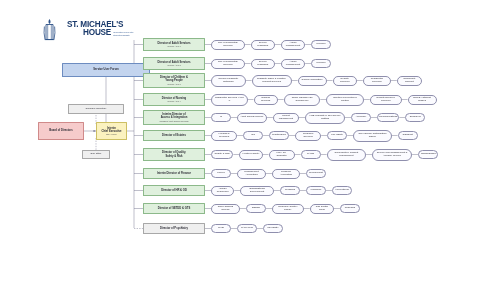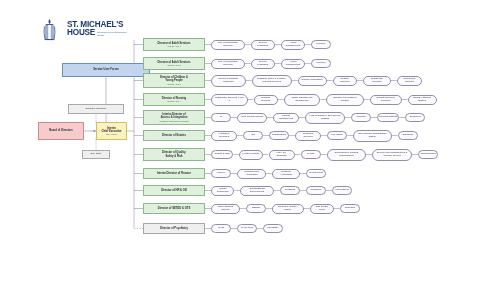--- a/index.html
+++ b/index.html
@@ -13,21 +13,21 @@
   #canvas { position:absolute; inset:0; width:500px; height:286px; }
   svg.lines { position:absolute; left:0; top:0; width:500px; height:286px; pointer-events:none; }
 
   
   .logo { position:absolute; left:42px; top:17px; width:92px; height:24px;
           display:flex; align-items:center; gap:10px; }
   .logo-mark { width:15px; height:23px; flex:0 0 auto; }
   .logo-txt { display:flex; flex-direction:column; line-height:1; }
   .logo-l1 { font-size:8.2px; font-weight:bold; color:#1b3a6b; letter-spacing:-0.2px; }
   .logo-l2 { font-size:8.2px; font-weight:bold; color:#1b3a6b; letter-spacing:-0.2px;
-             display:flex; align-items:flex-end; gap:2px; }
+             display:flex; align-items:flex-end; gap:2px;margin-left:16px; }
   .logo-tag { font-size:2.4px; font-weight:normal; color:#5b7aa8; line-height:1.25;
               max-width:34px; padding-bottom:0.5px; }
 
   
   .node { position:absolute; display:flex; flex-direction:column;
           align-items:center; justify-content:center; text-align:center;
           font-size:2.7px; line-height:1.18; color:#2a2a33;
           padding:1px 2px; overflow:hidden; }
   .node .t1 { font-weight:bold; }
   .node .t2 { font-weight:normal; font-size:2.4px; }

